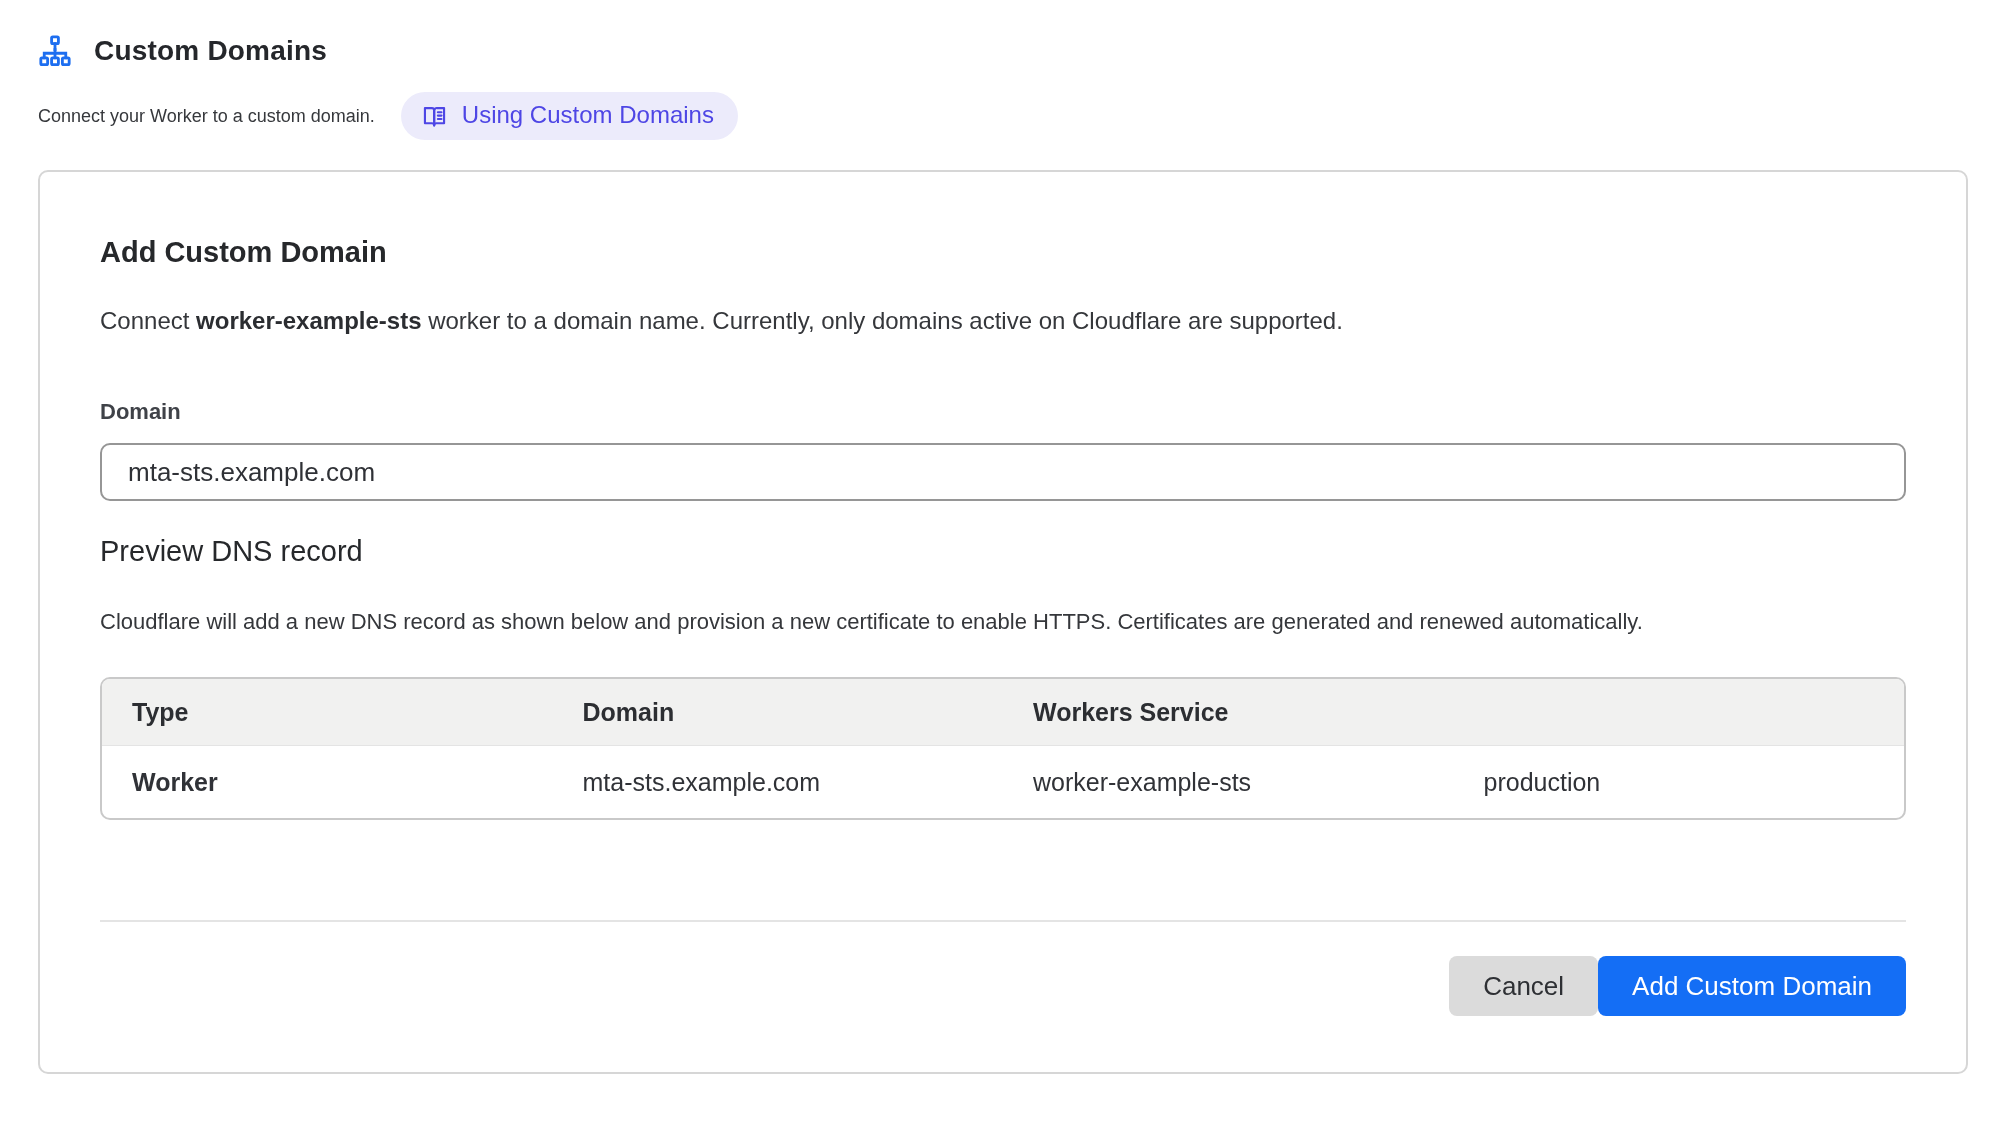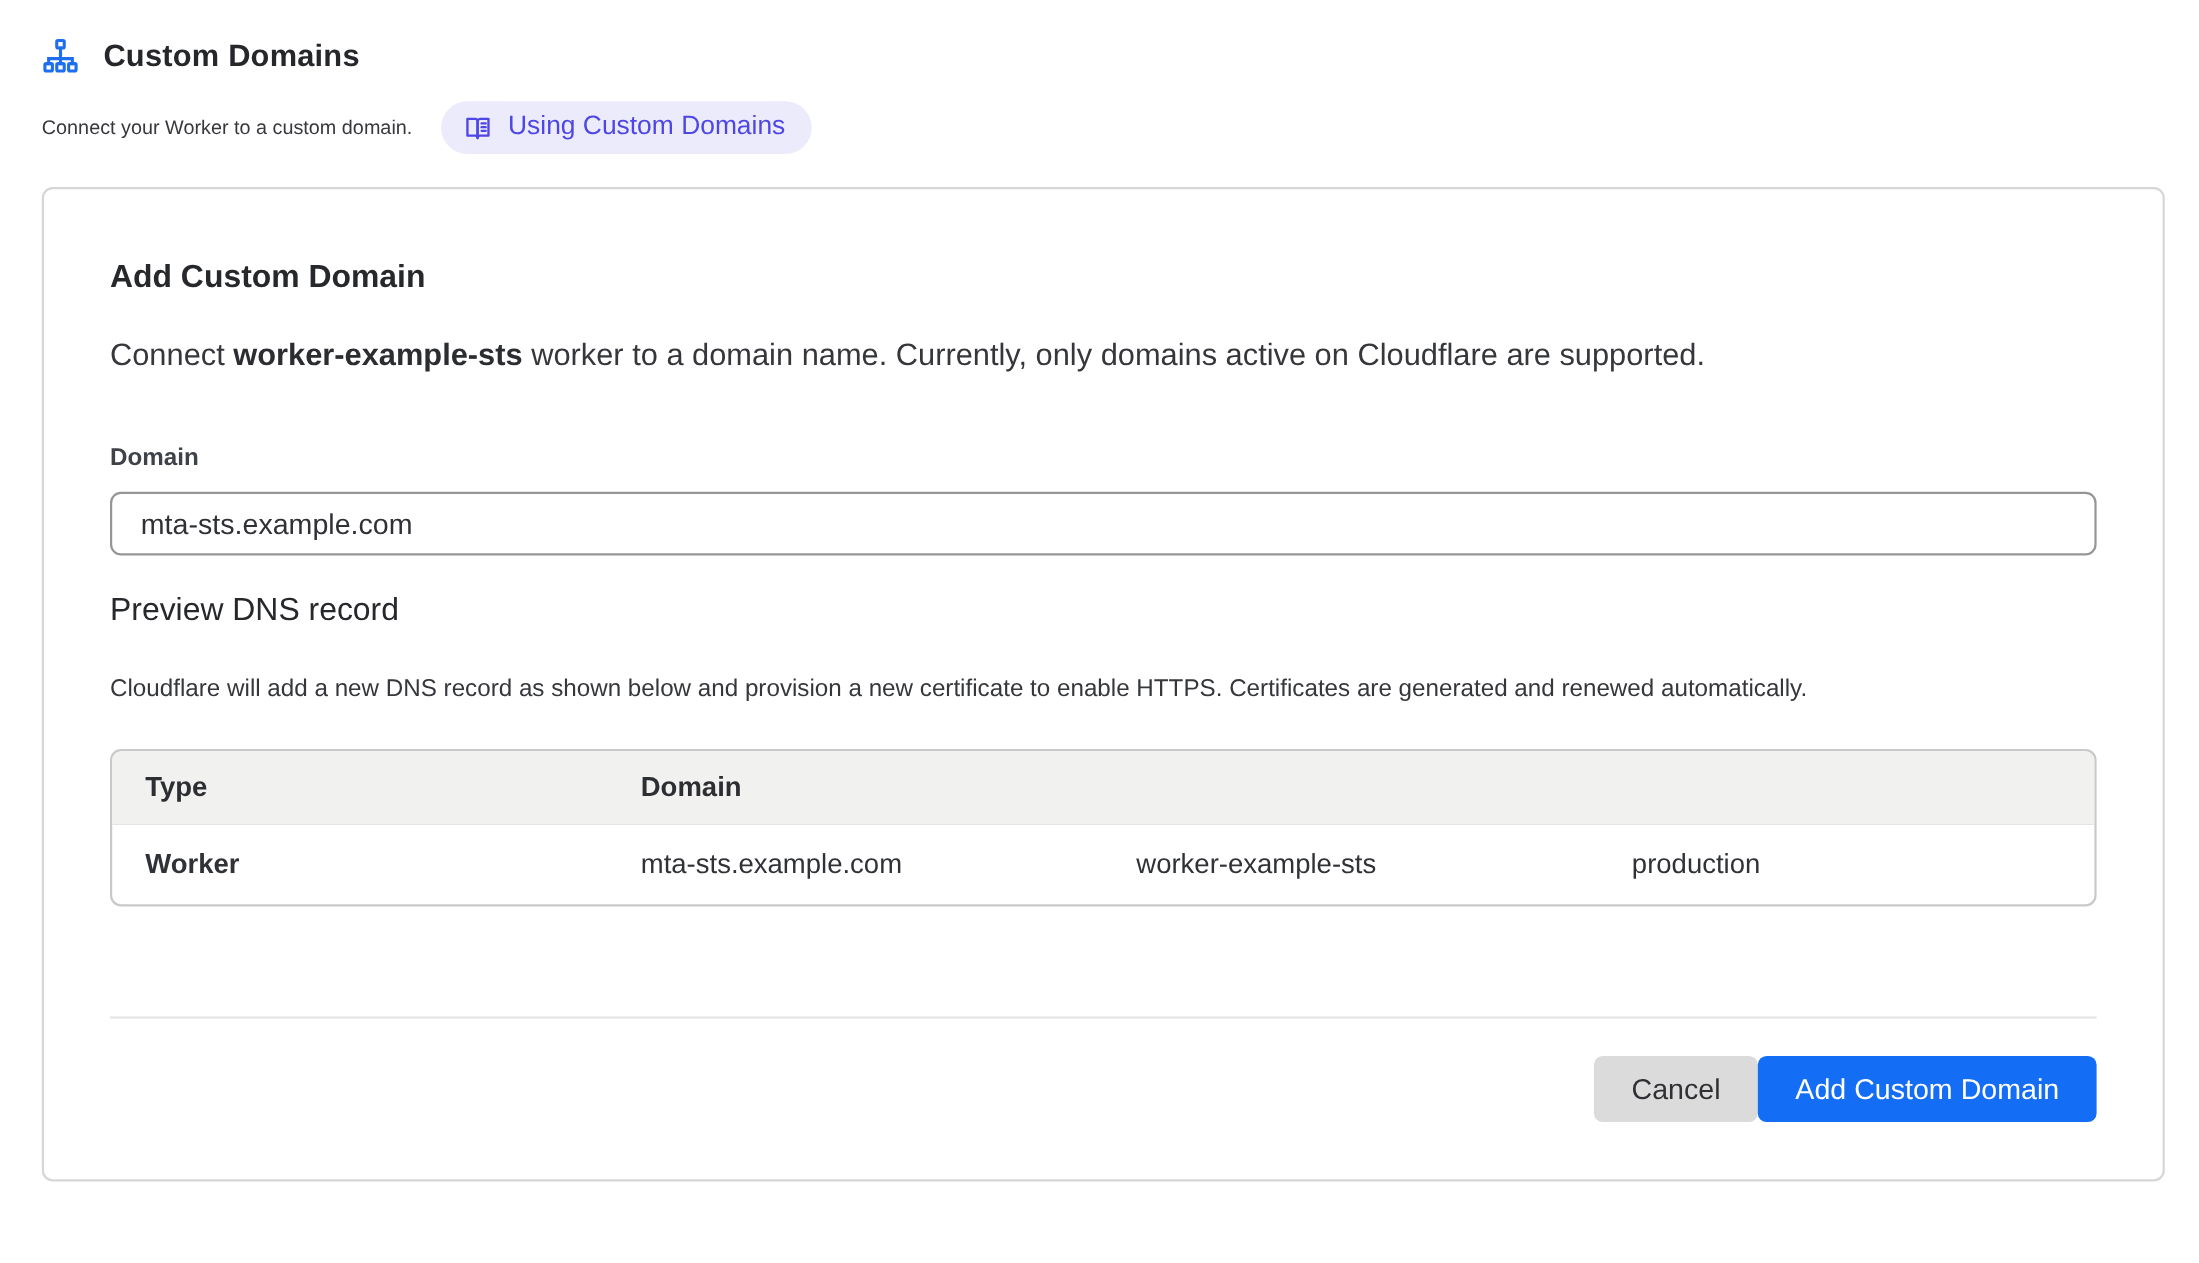--- a/index.html
+++ b/index.html
@@ -26,21 +26,21 @@
   }
   .book-icon { width:27px; height:27px; display:inline-flex; position:relative; top:1px; }
 
   
   .card {
     margin-top:30px; width:1930px; height:904px;
     border:2px solid #d6d6d6; border-radius:10px;
     padding:64px 60px 0; background:#fff;
   }
   .card-heading { font-size:29px; font-weight:700; color:#26282b; }
-  .card-desc { margin-top:38px; font-size:28px; color:#35373b; }
+  .card-desc { margin-top:38px; font-size:24px; color:#35373b; }
   .card-desc strong { font-weight:700; color:#2b2d31; }
 
   .field-label { margin-top:64px; font-size:22px; font-weight:700; color:#3f4248; }
   .domain-input {
     margin-top:18px; width:100%; height:58px;
     border:2px solid #969696; border-radius:10px;
     font-size:26px; color:#2f3136; padding:0 26px;
     font-family:"Liberation Sans", sans-serif; background:#fff; outline:none;
   }
 
@@ -114,20 +114,21 @@
     <input class="domain-input" type="text" value="mta-sts.example.com" style="">
 
     <h2 class="preview-heading">Preview DNS record</h2>
     <p class="preview-desc">Cloudflare will add a new DNS record as shown below and provision a new certificate to enable HTTPS. Certificates are generated and renewed automatically.</p>
 
     
     <div class="dns-table">
       <div class="dns-row head">
         <div class="dns-cell">Type</div>
         <div class="dns-cell">Domain</div>
+        <div class="dns-cell">Workers Service</div>
       </div>
       <div class="dns-row body">
         <div class="dns-cell bold">Worker</div>
         <div class="dns-cell">mta-sts.example.com</div>
         <div class="dns-cell">worker-example-sts</div>
         <div class="dns-cell">production</div>
       </div>
     </div>
 
     <div class="actions-divider"></div>

